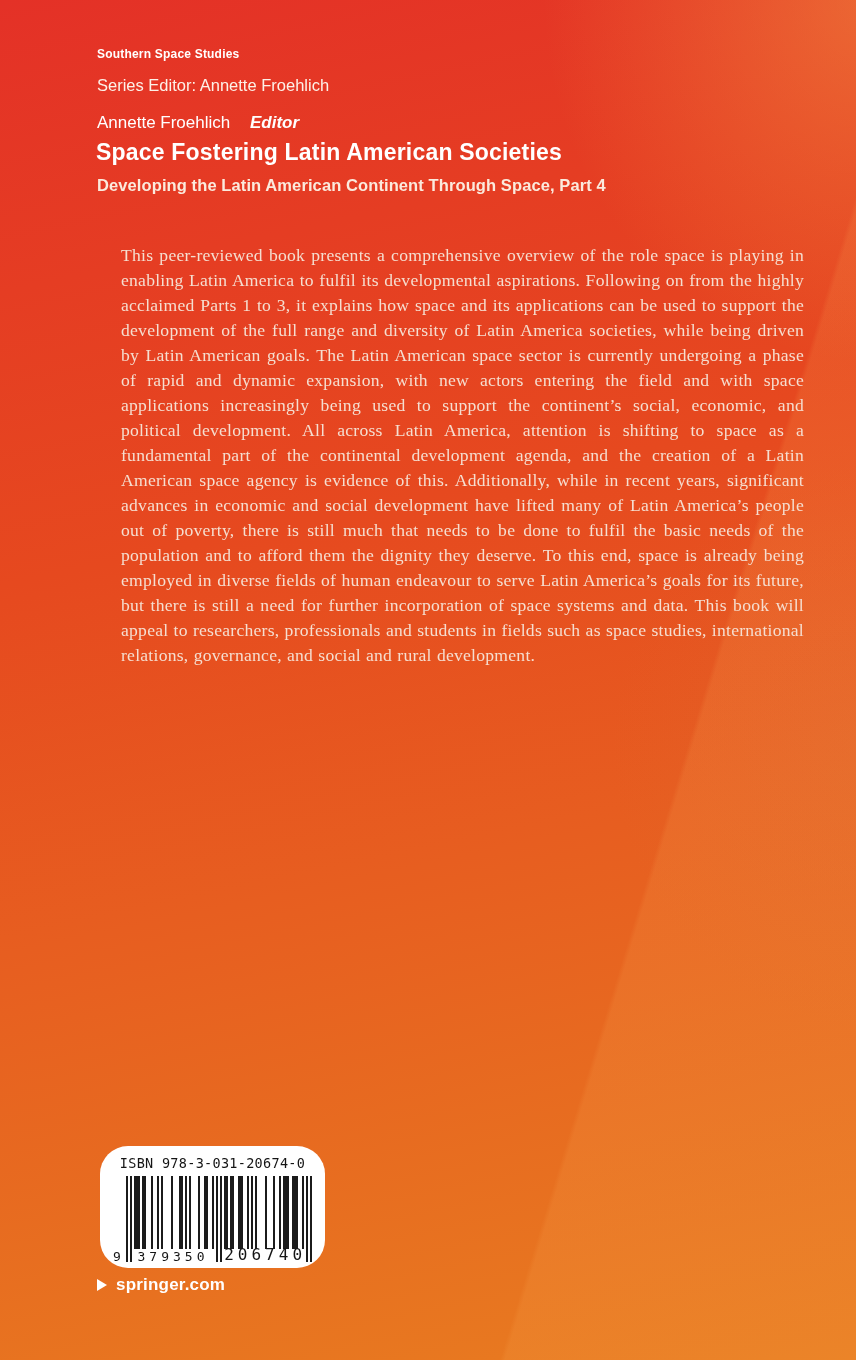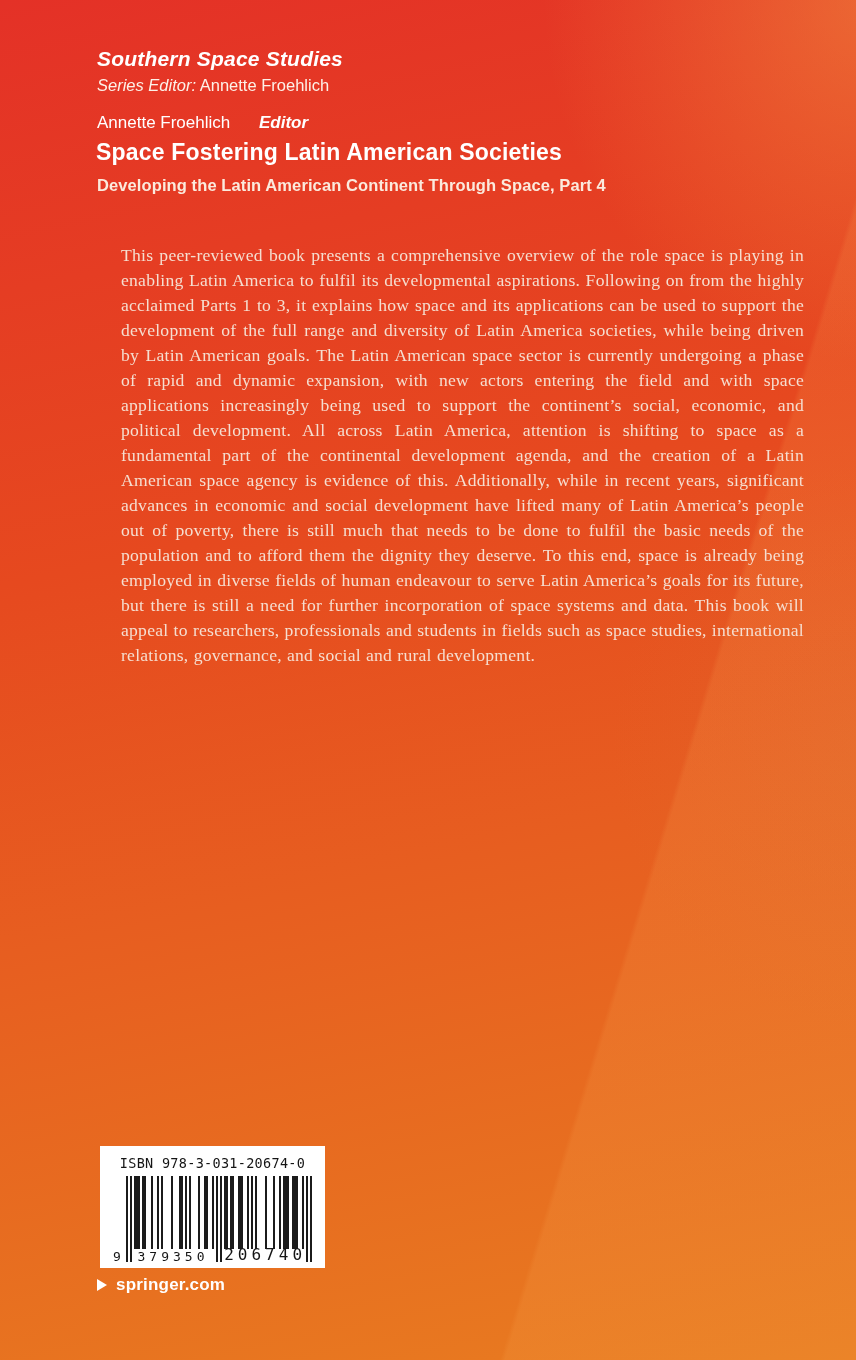--- a/index.html
+++ b/index.html
@@ -10,32 +10,32 @@
     overflow:hidden;
     background:
       radial-gradient(55% 38% at 102% 0%, rgba(244,160,70,0.45), rgba(244,160,70,0) 70%),
       linear-gradient(107deg, rgba(255,180,90,0) 72%, rgba(255,180,90,0.14) 72.4%),
       radial-gradient(45% 30% at 103% 55%, rgba(215,110,55,0.28), rgba(215,110,55,0) 70%),
       linear-gradient(168deg, #e43127 0%, #e6491f 38%, #e75e20 62%, #e87c20 100%);
     font-family:"Liberation Sans", sans-serif;
   }
   .series-name{
     position:absolute;left:97px;top:47px;
-    font-size:21px;font-weight:bold;color:#ffffff;letter-spacing:0.2px;font-style:italic;
+    font-size:12px;font-weight:bold;color:#ffffff;letter-spacing:0.2px;
   }
   .series-editor-line{
     position:absolute;left:97px;top:76px;
     font-size:16.5px;color:#fdf1e8;
   }
-  .series-editor-label{font-style:italic;}
+  .series-editor-label{}
   .editor-line{
     position:absolute;left:97px;top:113px;
     font-size:17px;color:#ffffff;
   }
-  .editor-role{font-style:italic;font-weight:bold;margin-left:24px;text-align:center;}
+  .editor-role{font-style:italic;font-weight:bold;margin-left:15px;text-align:center;}
   .book-title{
     position:absolute;left:96px;top:139px;
     font-size:23px;font-weight:bold;color:#ffffff;letter-spacing:0.2px;
     white-space:nowrap;
   }
   .book-subtitle{
     position:absolute;left:97px;top:176px;
     font-size:16.5px;font-weight:600;color:#fbeadd;letter-spacing:0.1px;
     white-space:nowrap;
   }
@@ -48,20 +48,21 @@
     letter-spacing:0.25px;
     word-spacing:0.5px;
     margin-left:24px;
   }
   .isbn-panel{
     position:absolute;left:100px;top:1146px;
     width:225px;height:122px;
     background:#ffffff;
     box-sizing:border-box;
     padding:9px 12px 5px 12px;
+    border-radius:28px;
   }
   .isbn-label{
     font-family:"DejaVu Sans Mono", monospace;
     font-size:13.5px;color:#151515;
     text-align:center;white-space:nowrap;
     letter-spacing:0.3px;
   }
   .barcode{
     position:relative;
     margin:5px 0 0 14px;

